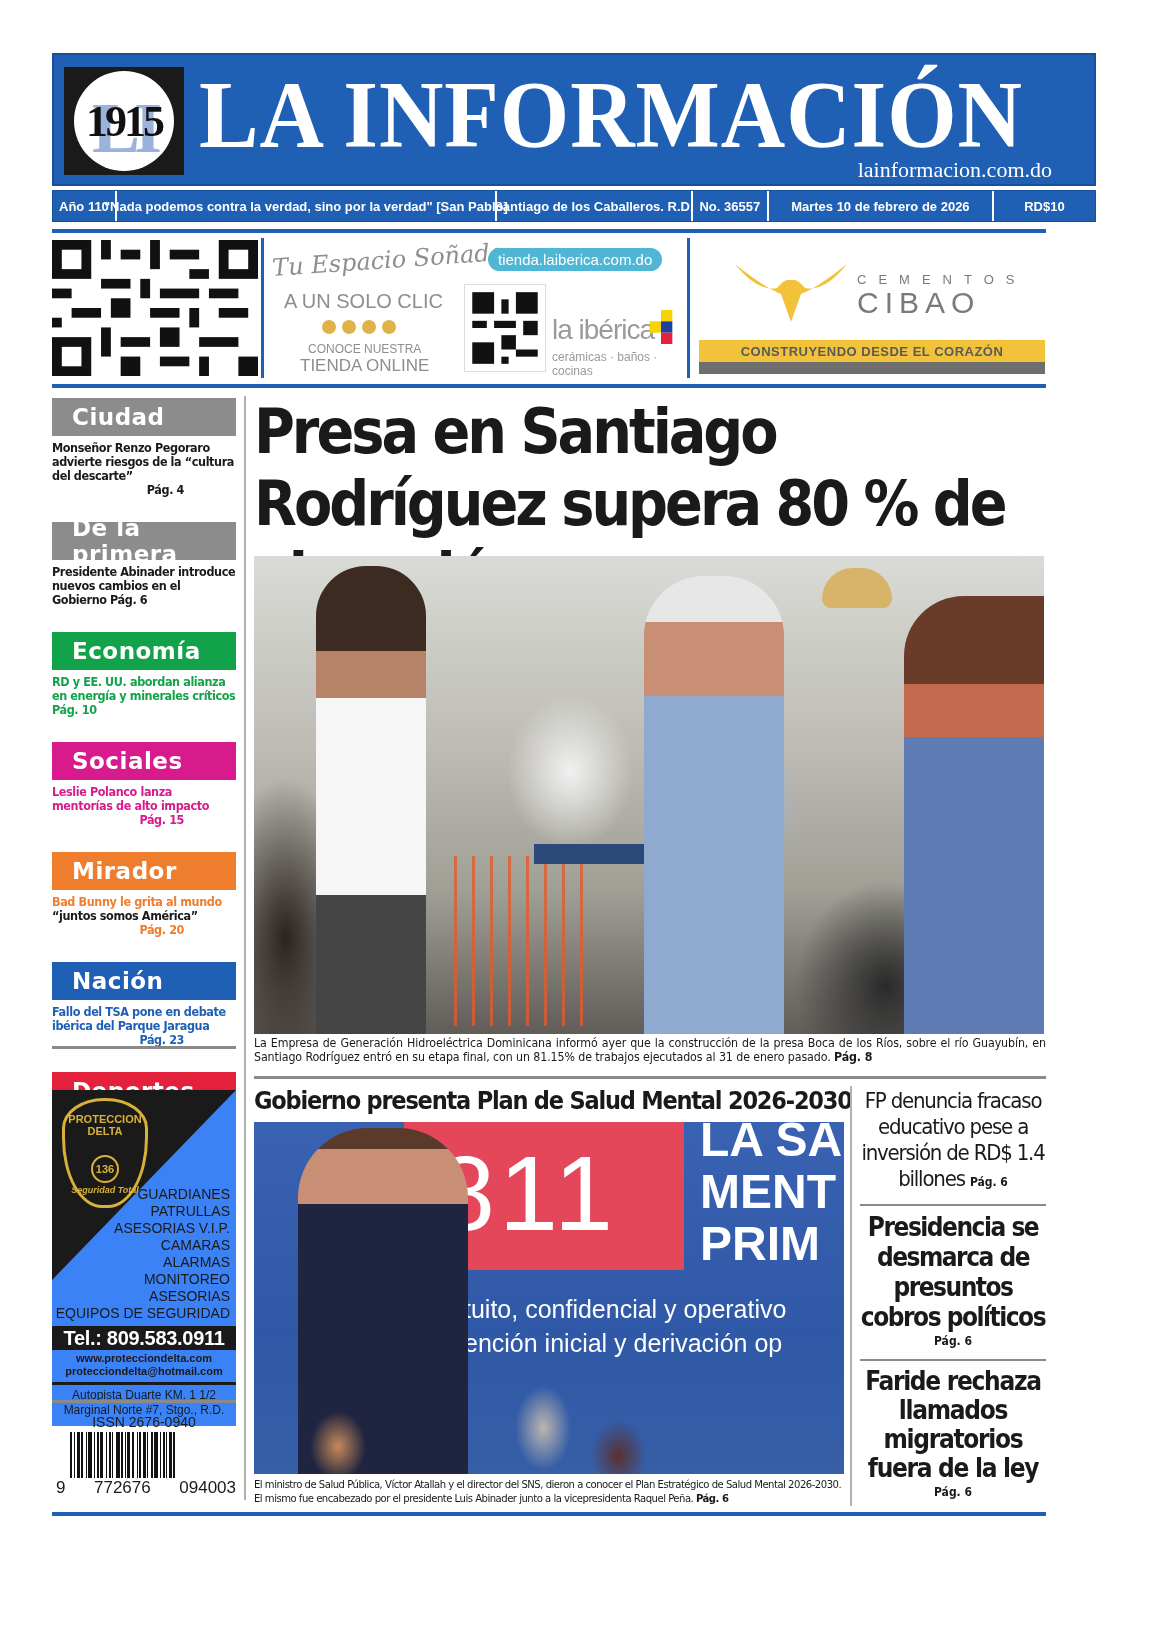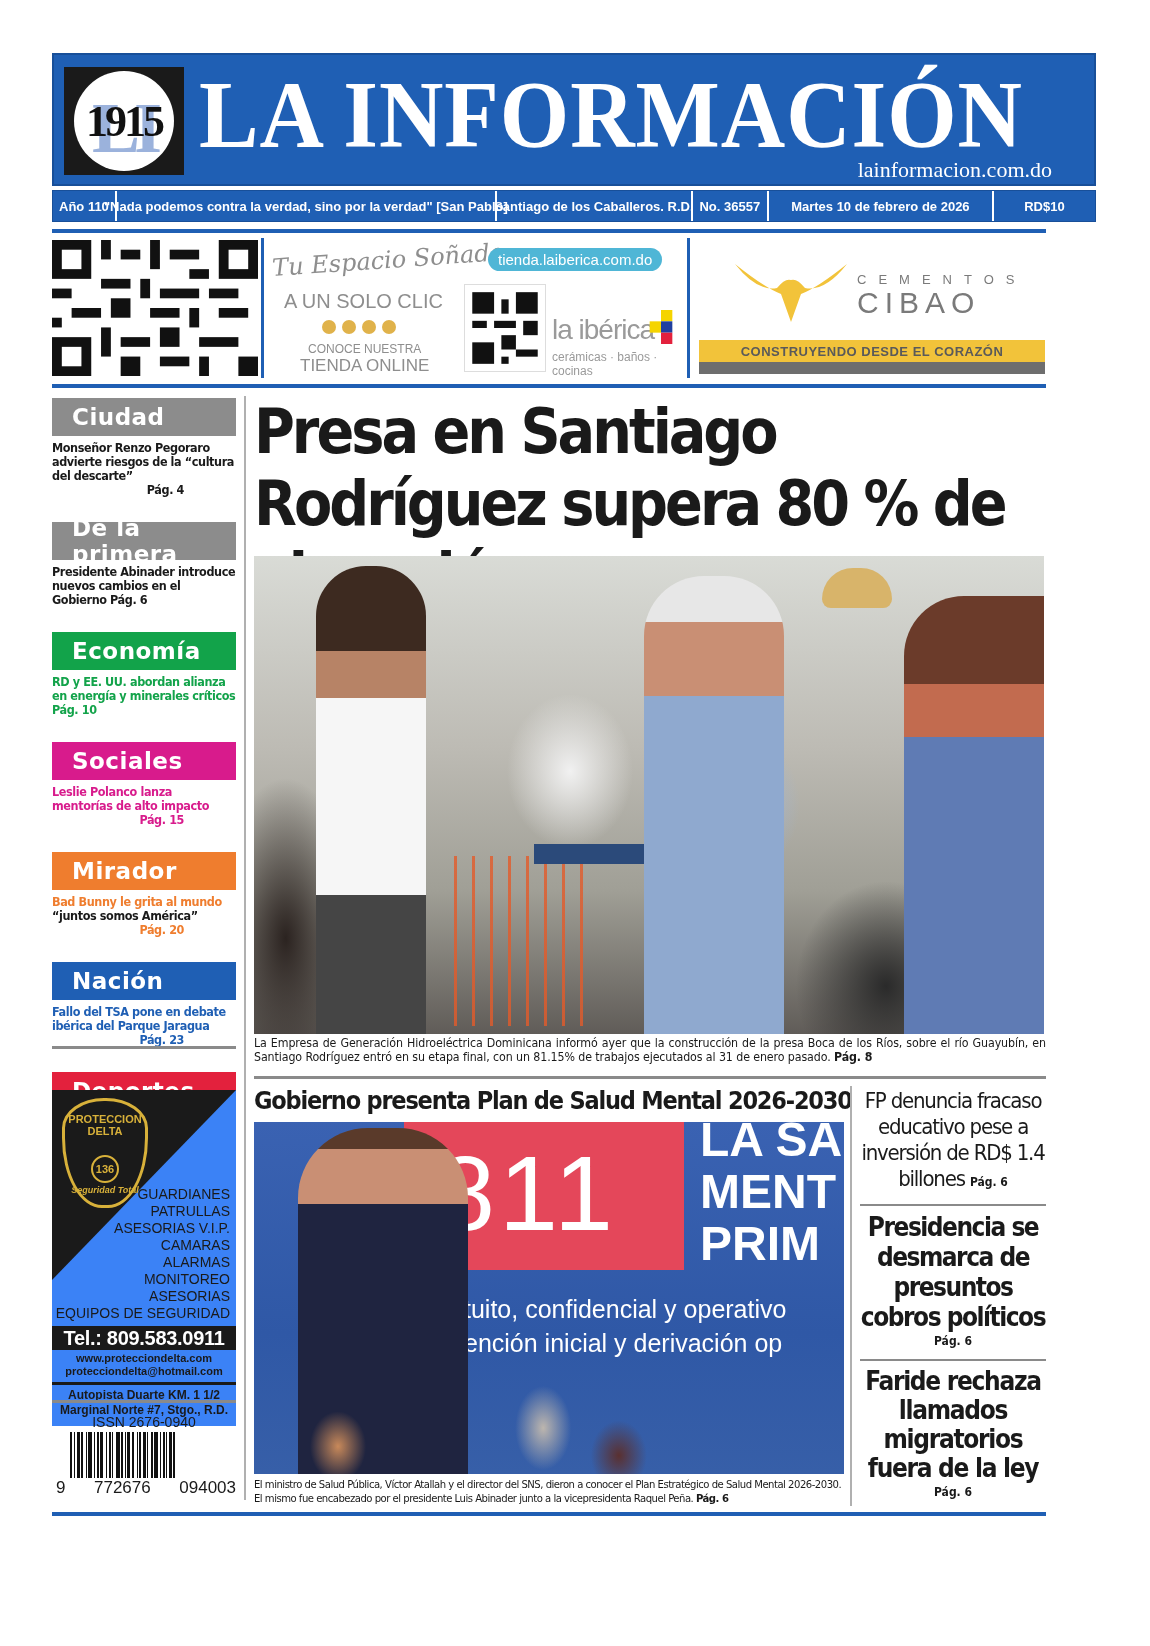--- a/index.html
+++ b/index.html
@@ -55,21 +55,21 @@
 
   
   .delta { left: 52px; top: 1054px; width: 184px; height: 336px; background: #3b82f6; overflow: hidden; margin-top: 36px; }
   .delta-tri { left: 0; top: 0; width: 0; height: 0; border-top: 190px solid #1a1a1a; border-right: 184px solid transparent; }
   .delta-badge { left: 10px; top: 8px; width: 86px; height: 110px; background: #1a1a1a; border: 3px solid #d8b13a; border-radius: 42px 42px 40px 40px / 30px 30px 70px 70px; color: #d8b13a; font-weight: bold; font-size: 11px; text-align: center; padding-top: 12px; line-height: 12px; }
   .delta-badge .num { display: inline-block; margin-top: 18px; border: 2px solid #d8b13a; border-radius: 50%; width: 28px; height: 28px; line-height: 24px; font-size: 11px; }
   .delta-list { right: 6px; top: 96px; text-align: right; font-size: 14px; line-height: 17px; color: #1a1a1a; }
   .delta-tel { left: 0; top: 236px; width: 184px; height: 24px; background: #1a1a1a; color: #fff; font-weight: bold; font-size: 20px; display: flex; align-items: center; justify-content: center; letter-spacing: -0.3px; }
   .delta-web { left: 0; top: 262px; width: 184px; text-align: center; font-size: 11px; line-height: 13px; color: #1a1a1a; font-weight: bold; }
   .delta-line { left: 0; top: 292px; width: 184px; height: 3px; background: #1a1a1a; }
-  .delta-addr { left: 0; top: 298px; width: 184px; text-align: center; font-size: 12px; line-height: 15px; font-weight: bold; color: #1a1a1a; }
+  .delta-addr { left: 0; top: 298px; width: 184px; text-align: center; font-size: 12px; line-height: 15px; font-weight: normal; color: #1a1a1a; }
 
   .issn { left: 52px; top: 1414px; width: 184px; text-align: center; font-size: 14px; }
   .barcode { left: 70px; top: 1432px; width: 150px; height: 46px; display: flex; align-items: stretch; gap: 0; }
   .barcode i { display: block; background: #111; }
   .barcode-num { left: 56px; top: 1478px; width: 180px; font-size: 17px; display: flex; justify-content: space-between; }
 
   
   .headline { left: 254px; top: 396px; width: 800px; font-family: "DejaVu Sans Condensed", "DejaVu Sans", sans-serif; font-weight: bold; font-size: 62px; line-height: 72px; letter-spacing: -3px; color: #1a1a1a; }
   .photo-main { left: 254px; top: 556px; width: 790px; height: 478px; overflow: hidden;
     background:

